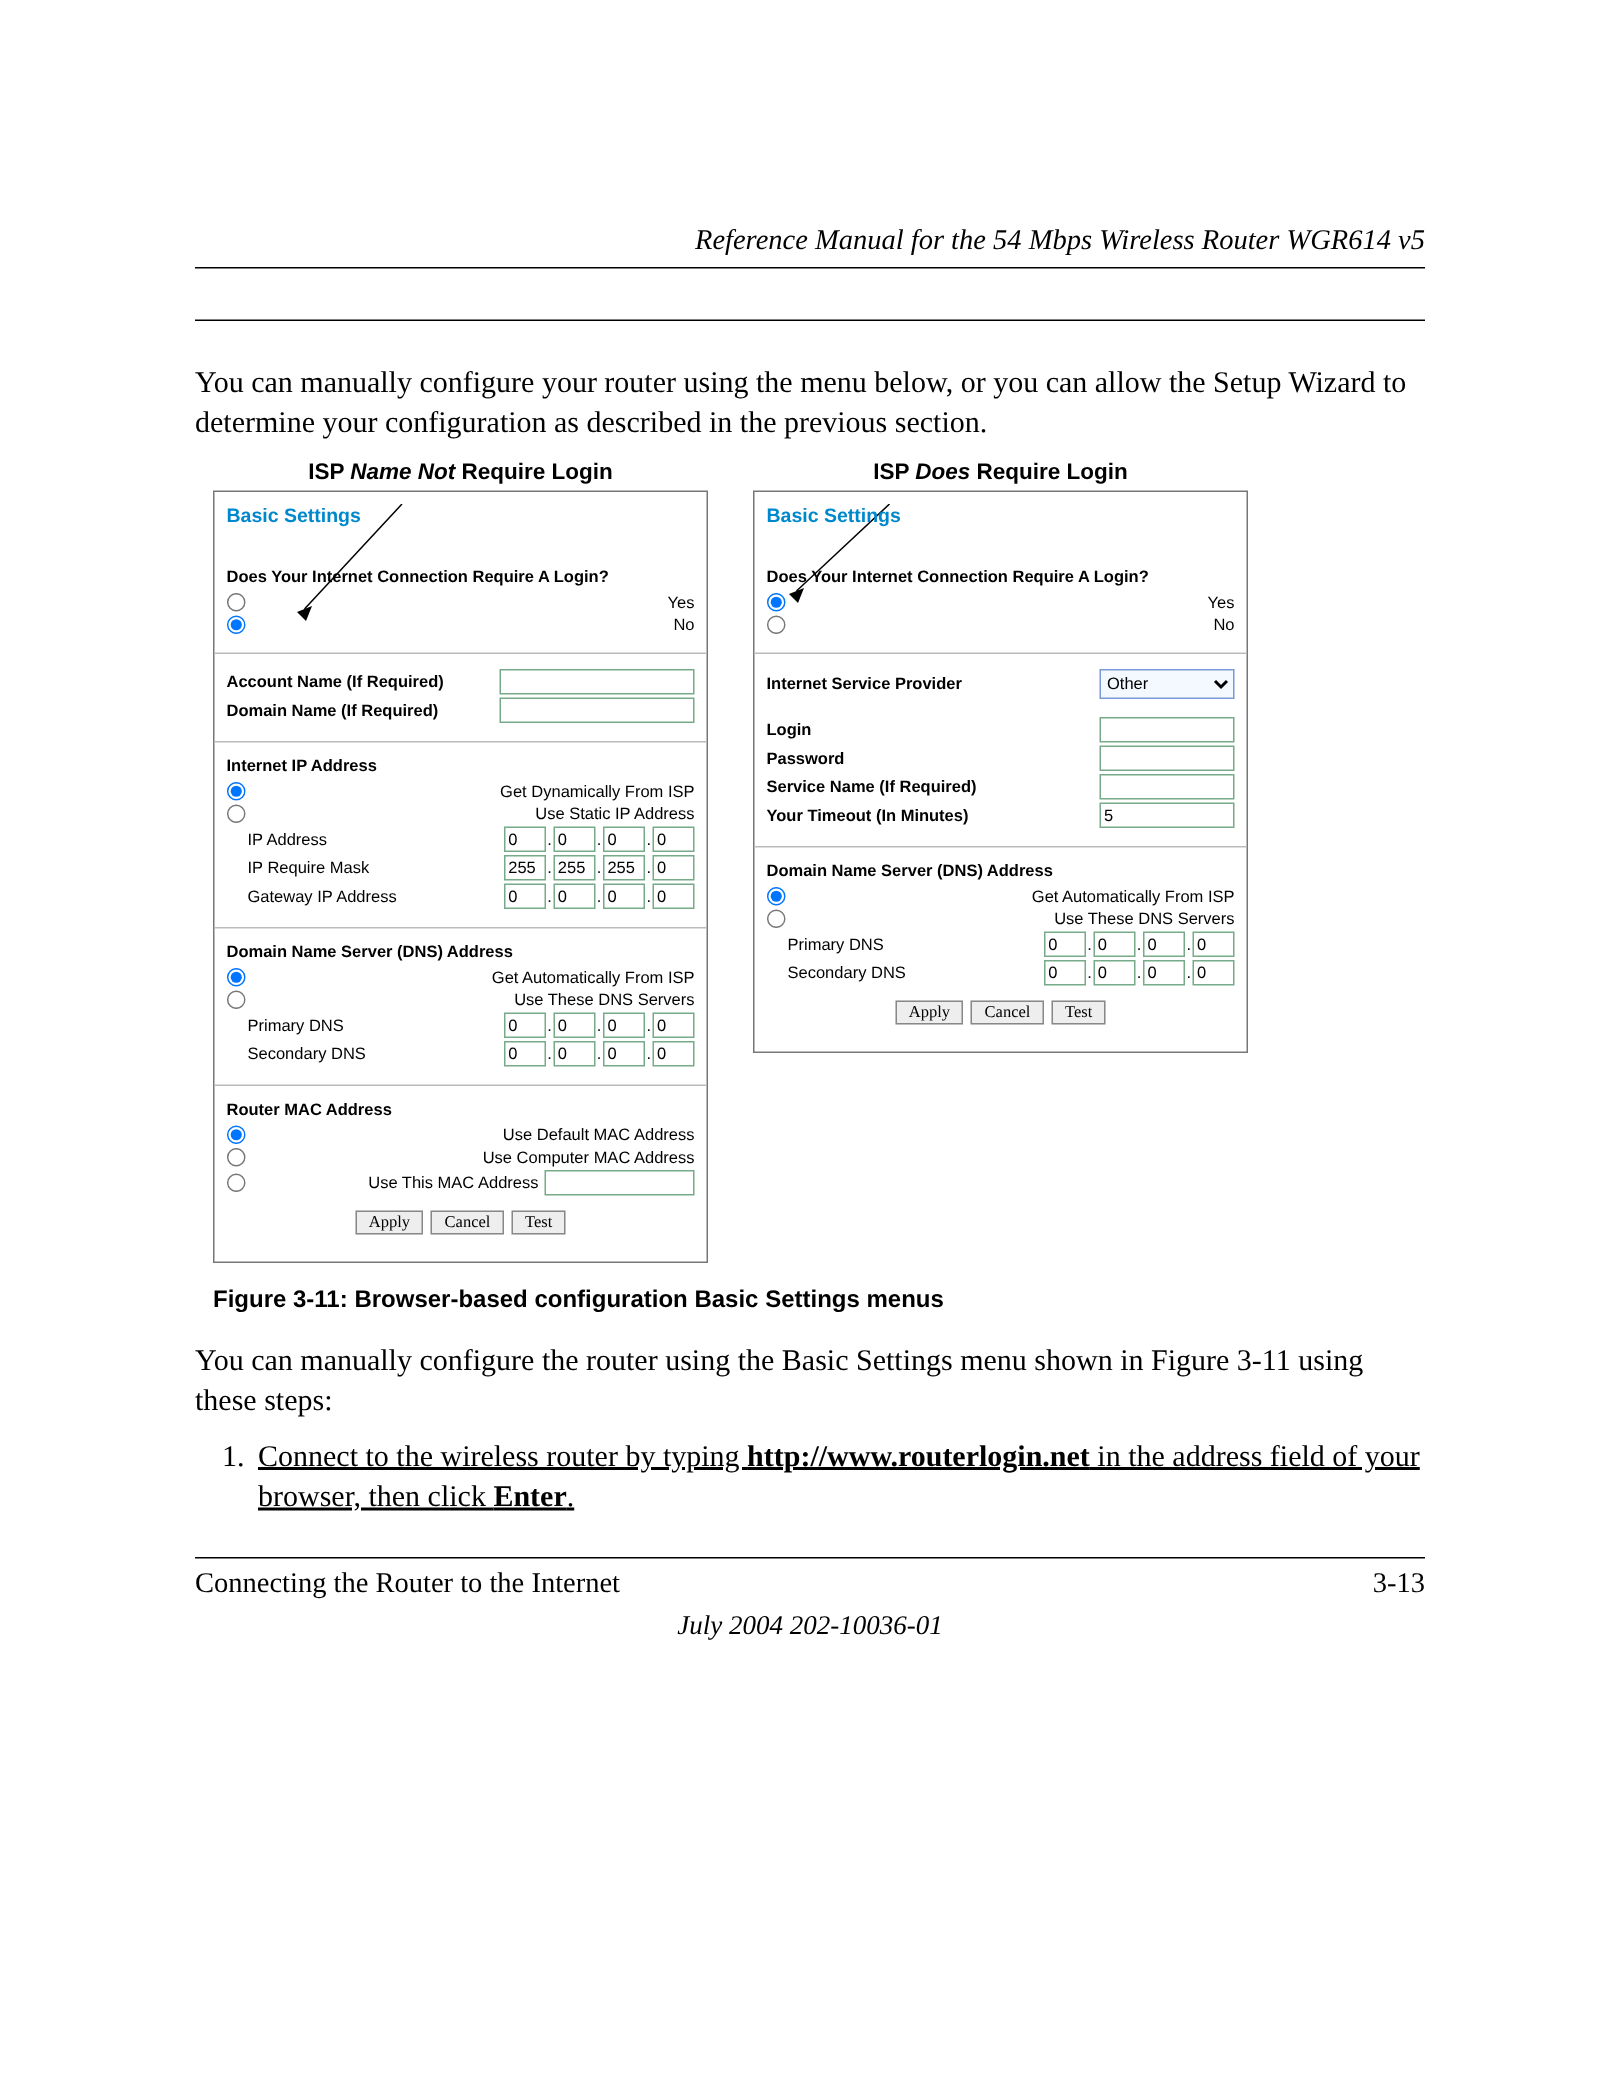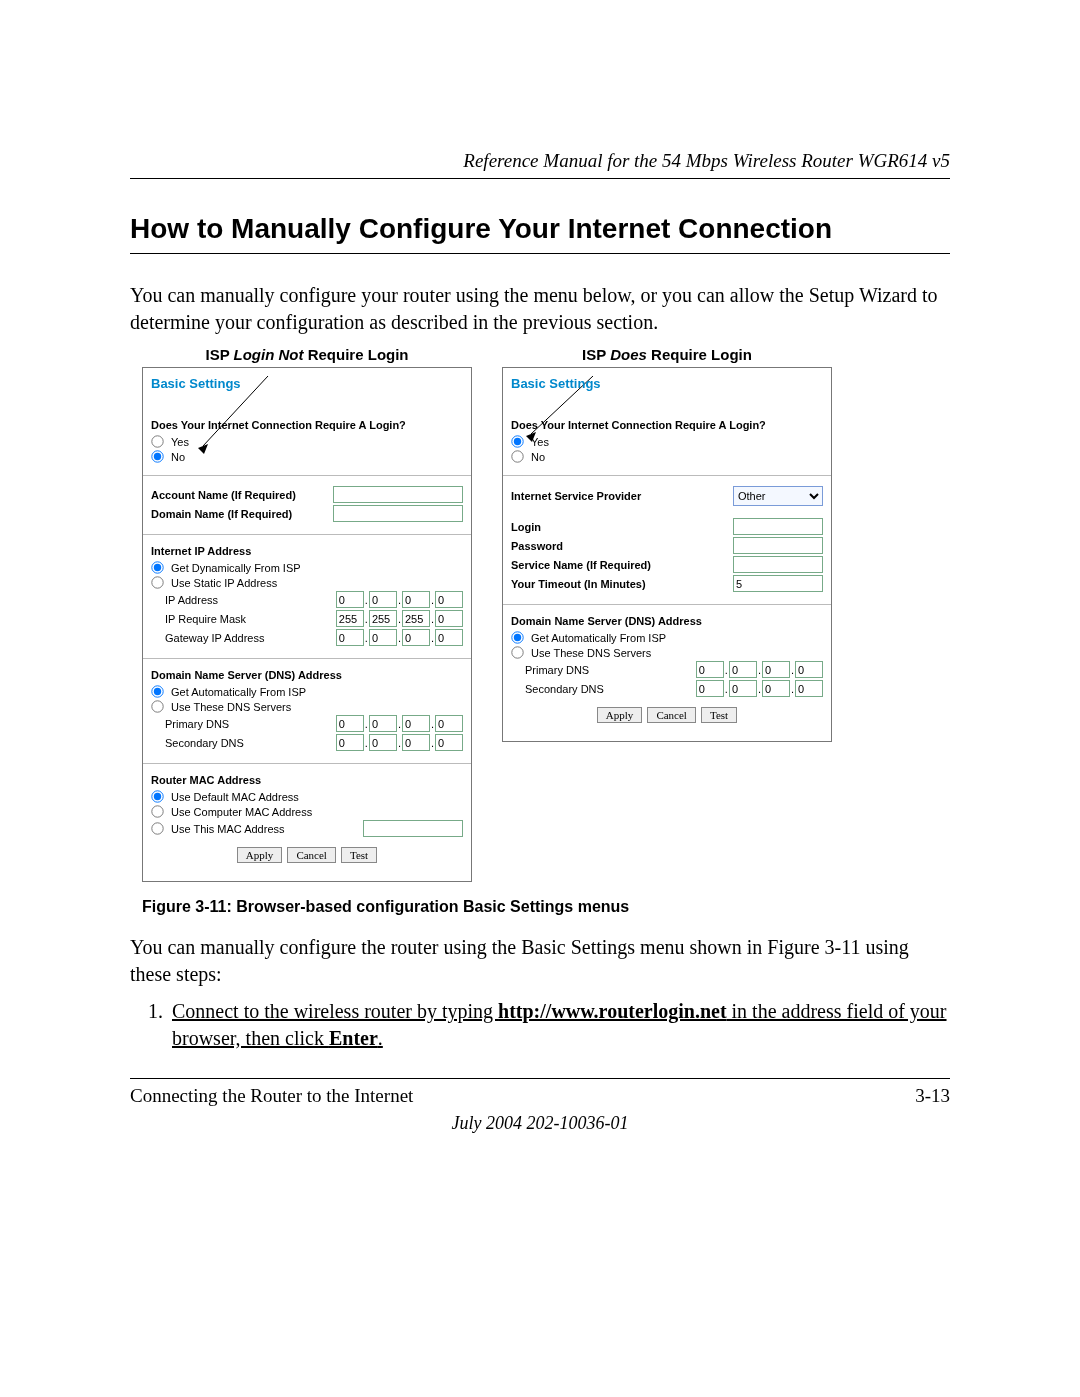--- a/index.html
+++ b/index.html
@@ -78,20 +78,21 @@
     font-weight: bold;
     font-size: 11px;
     margin: 2px 0 4px 0;
     display: block;
   }
   .radio-row, .field-row {
     display: flex;
     align-items: center;
     margin: 2px 0;
     gap: 4px;
+    justify-content: space-between;
   }
   .radio-row input[type="radio"] { margin: 0 3px 0 0; transform: scale(0.95); }
   .field-row label, .radio-row label { font-size: 11px; }
   .field-row .lbl { flex: 1; min-width: 120px; }
   .field-row .indent { padding-left: 14px; }
   .tiny-input {
     width: 130px;
     height: 17px;
     border: 1px solid #7a8;
     font-size: 11px;
@@ -172,30 +173,29 @@
     margin-top: 6px;
   }
 </style>
 </head>
 <body>
 
 <div class="page">
 
   <div class="running-head">Reference Manual for the 54 Mbps Wireless Router WGR614 v5</div>
 
-  <h1 class="section">How to Manually Configure Your Internet Connection</h1>
   <div class="hr"></div>
 
   <p class="body-text">You can manually configure your router using the menu below, or you can allow the Setup Wizard to determine your configuration as described in the previous section.</p>
 
   <div class="figure-wrap">
 
     <div class="panel-col">
       <div class="panel-label">
-        <span>ISP </span><em>Login Not</em><span> Require Login</span>
+        <span>ISP </span><em>Name Not</em><span> Require Login</span>
       </div>
       <div class="panel">
 
         <svg class="arrow-svg" style="left:55px; top:8px;" width="80" height="80">
           <line x1="70" y1="0" x2="5" y2="70" stroke="#000" stroke-width="1"></line>
           <polygon points="0,72 10,68 6,78" fill="#000"></polygon>
         </svg>
 
         <div class="section-box">
           <span class="panel-title">Basic Settings</span>

